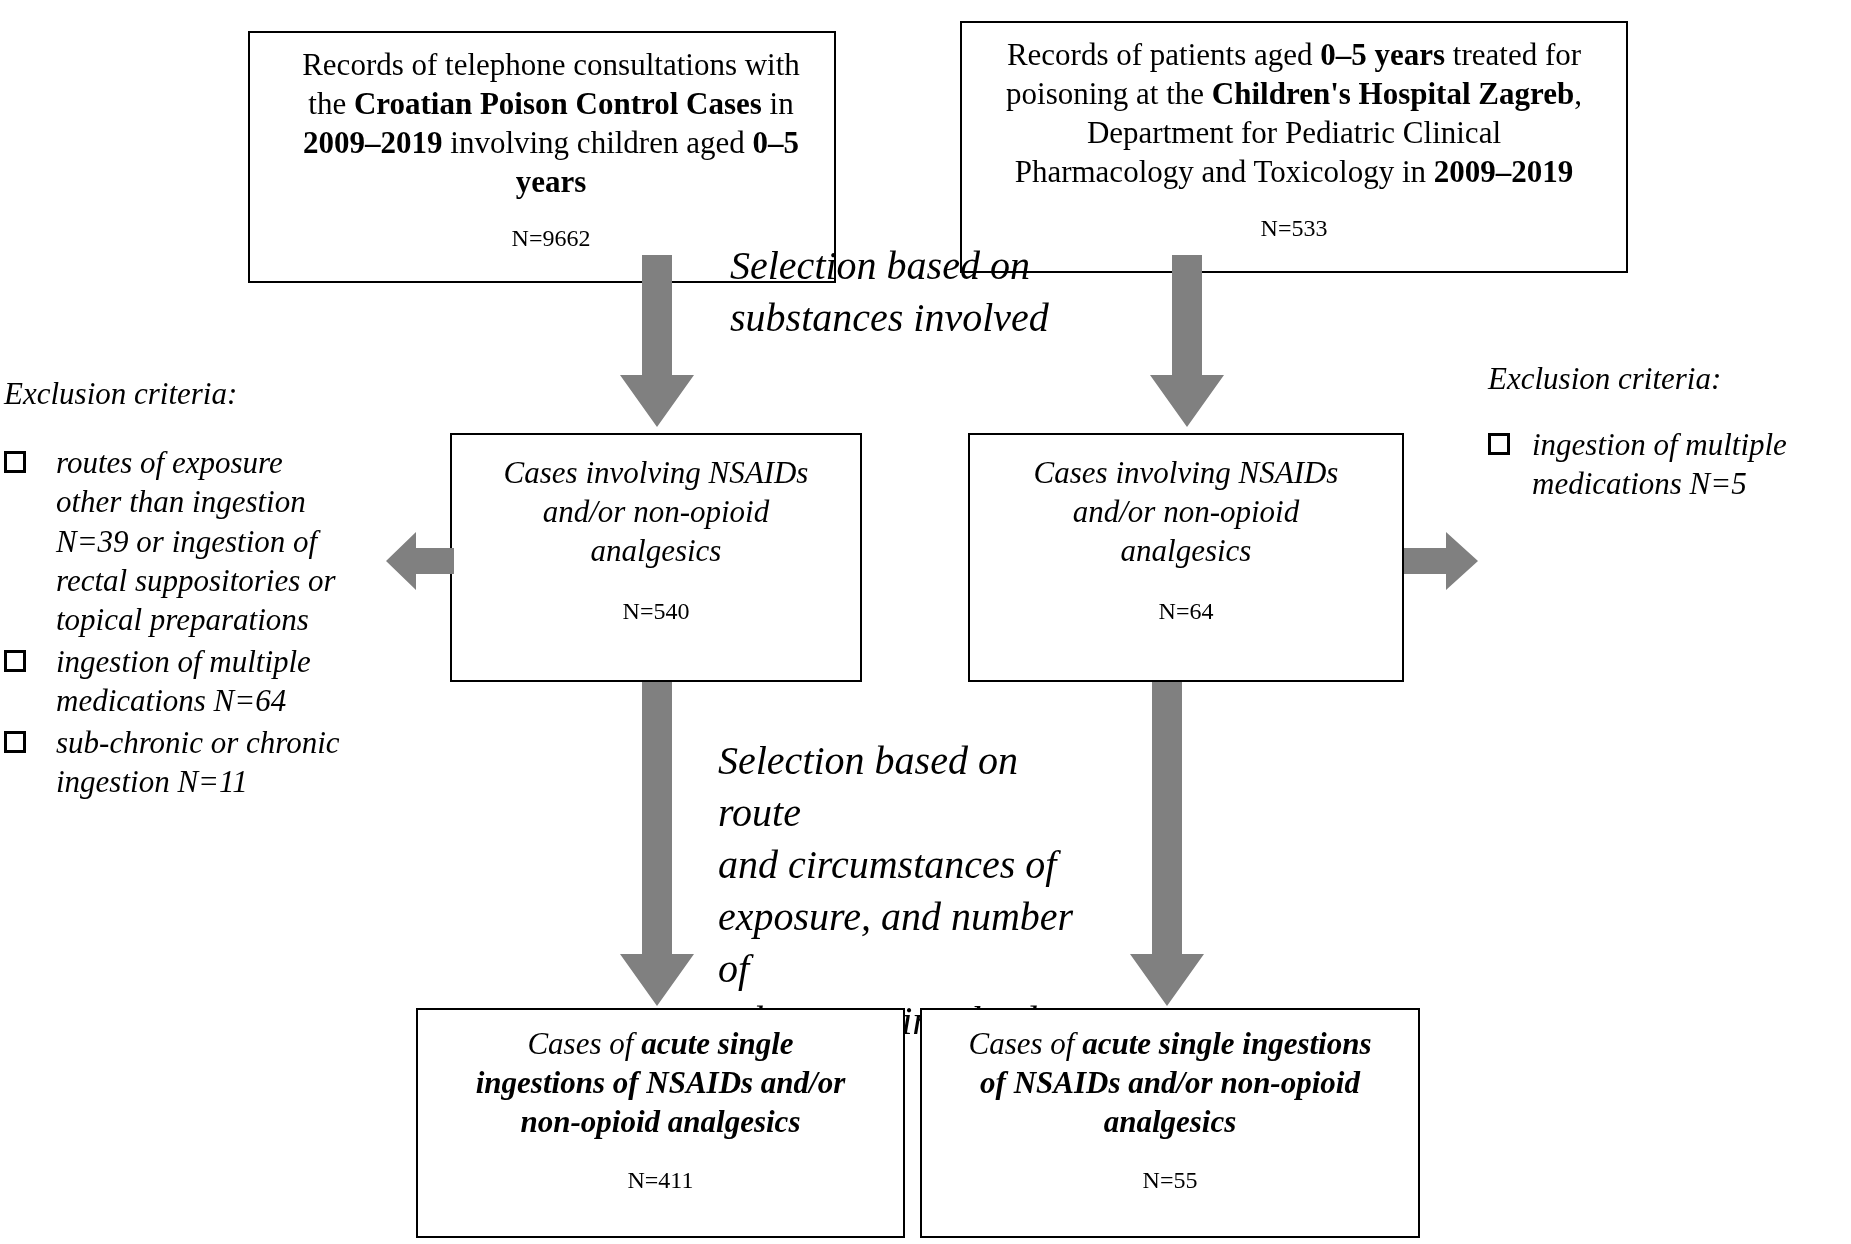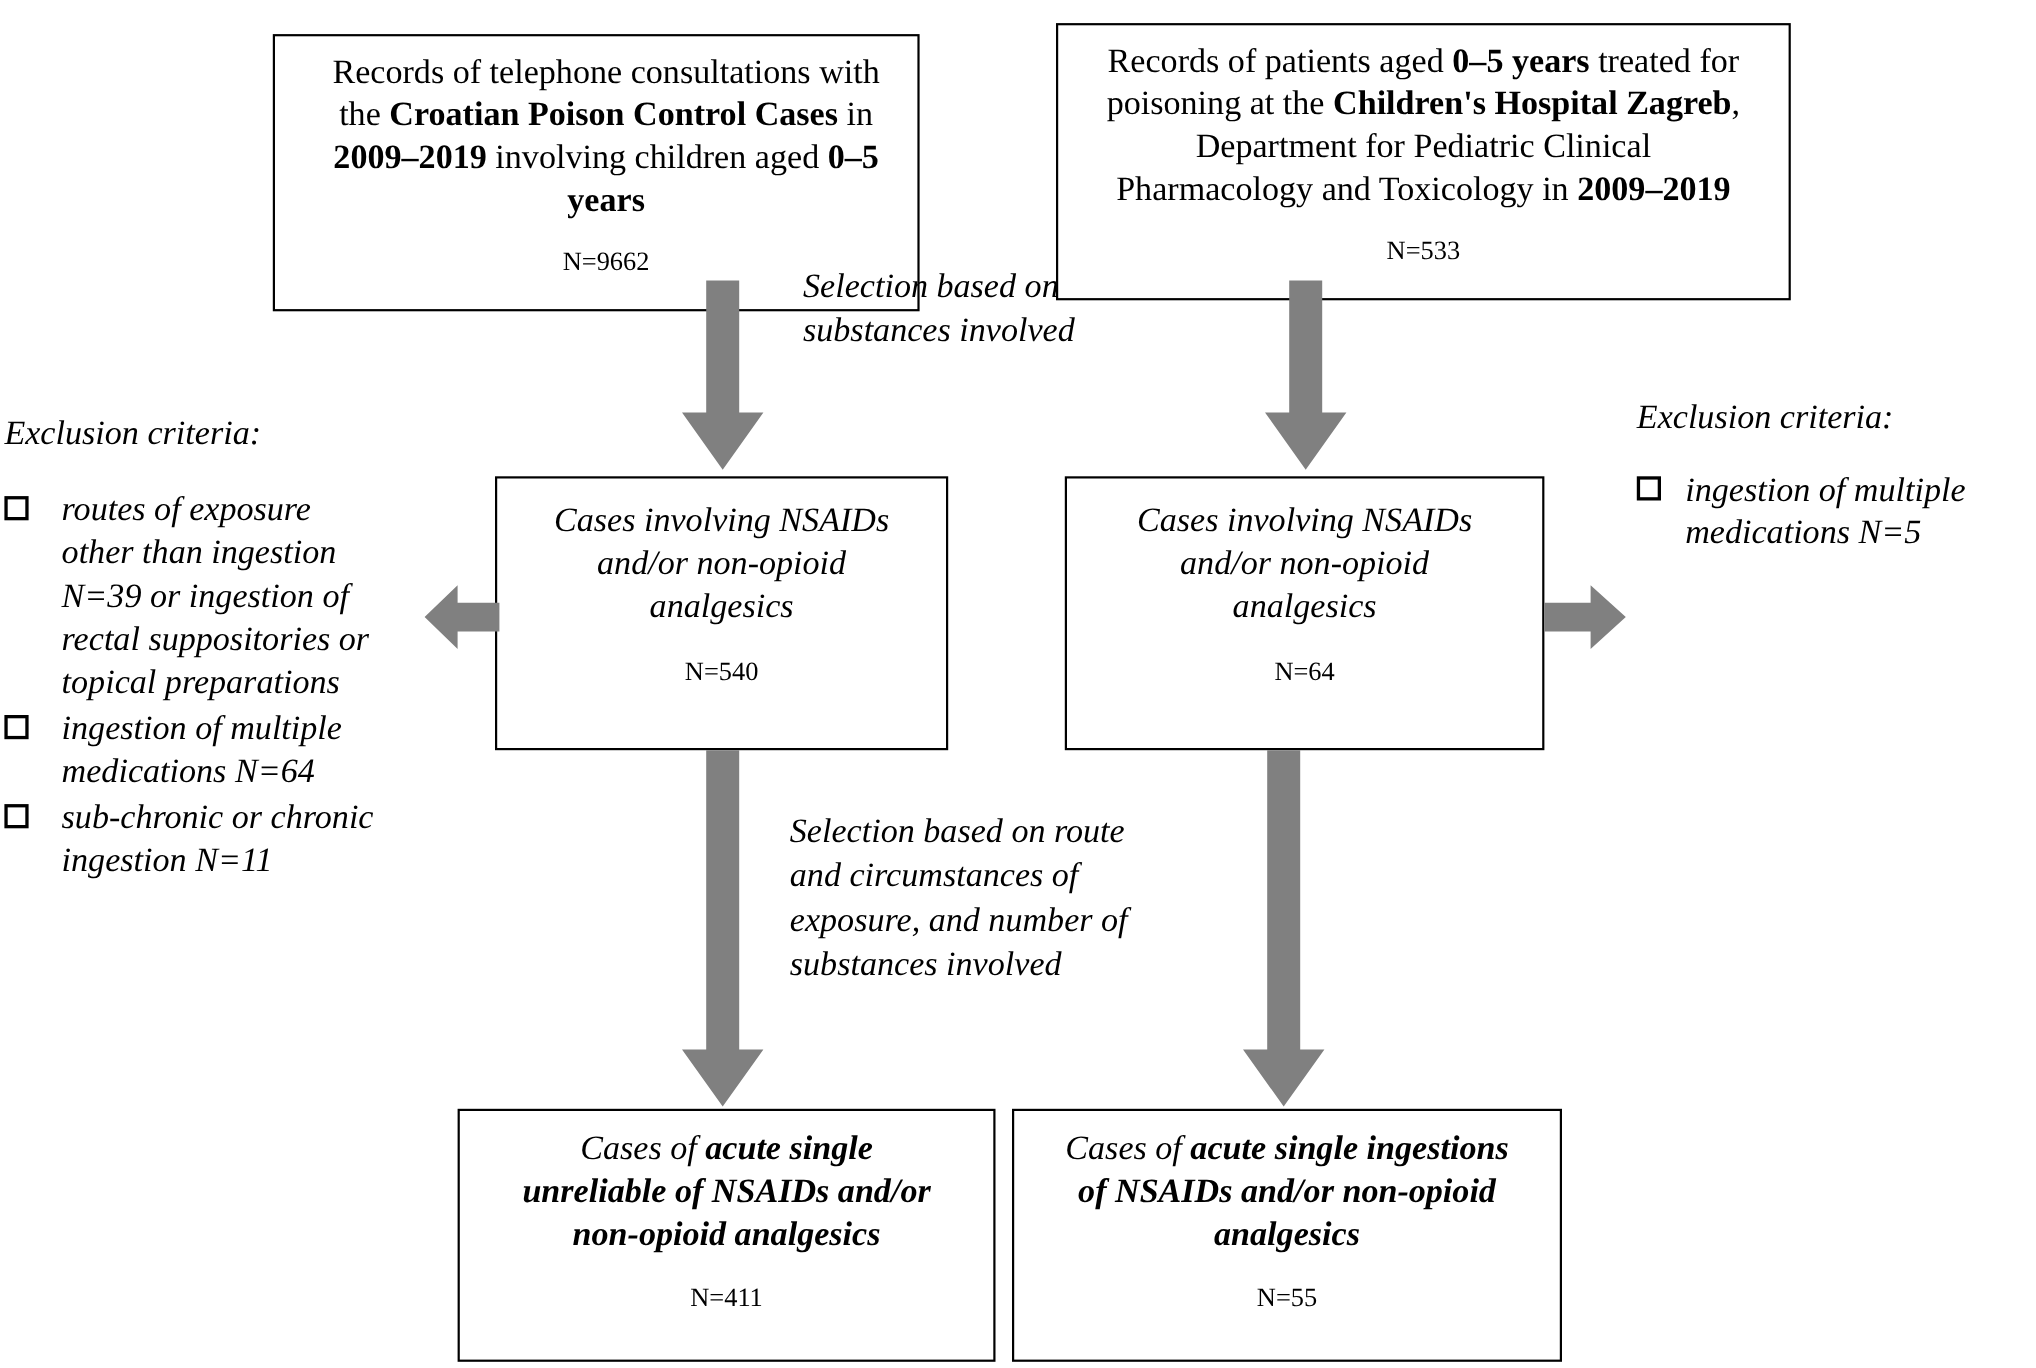--- a/index.html
+++ b/index.html
@@ -31,21 +31,21 @@
 
   
   .italic .body{font-style:italic;}
   .italic .count{font-style:normal;}
 
   b{font-weight:bold;}
 
   .label{
     position:absolute;
     font-style:italic;
-    font-size:31px;
+    font-size:40px;
     line-height:1.30;
     color:#000;
     white-space:pre-line;
   }
 
   .excl-title{
     position:absolute;
     font-style:italic;
     font-size:31px;
     line-height:1.25;
@@ -180,21 +180,21 @@
   </svg>
 
   <div class="label" style="left:718px;top:735px;width:390px;">Selection based on route
 and circumstances of
 exposure, and number of
 substances involved</div>
 
   <div class="box italic" style="left:416px;top:1008px;width:489px;height:230px;padding:14px 14px 0 14px;">
     <div class="body">
       <span>Cases of </span><b>acute single</b><br>
-      <b>unreliable of NSAIDs and/or</b><br>
+      <b>ingestions of NSAIDs and/or</b><br>
       <b>non-opioid analgesics</b>
     </div>
     <div class="count" style="margin-top:24px;">N=411</div>
   </div>
 
   <div class="box italic" style="left:920px;top:1008px;width:500px;height:230px;padding:14px 10px 0 10px;">
     <div class="body">
       <span>Cases of </span><b>acute single ingestions</b><br>
       <b>of NSAIDs and/or non-opioid</b><br>
       <b>analgesics</b>

